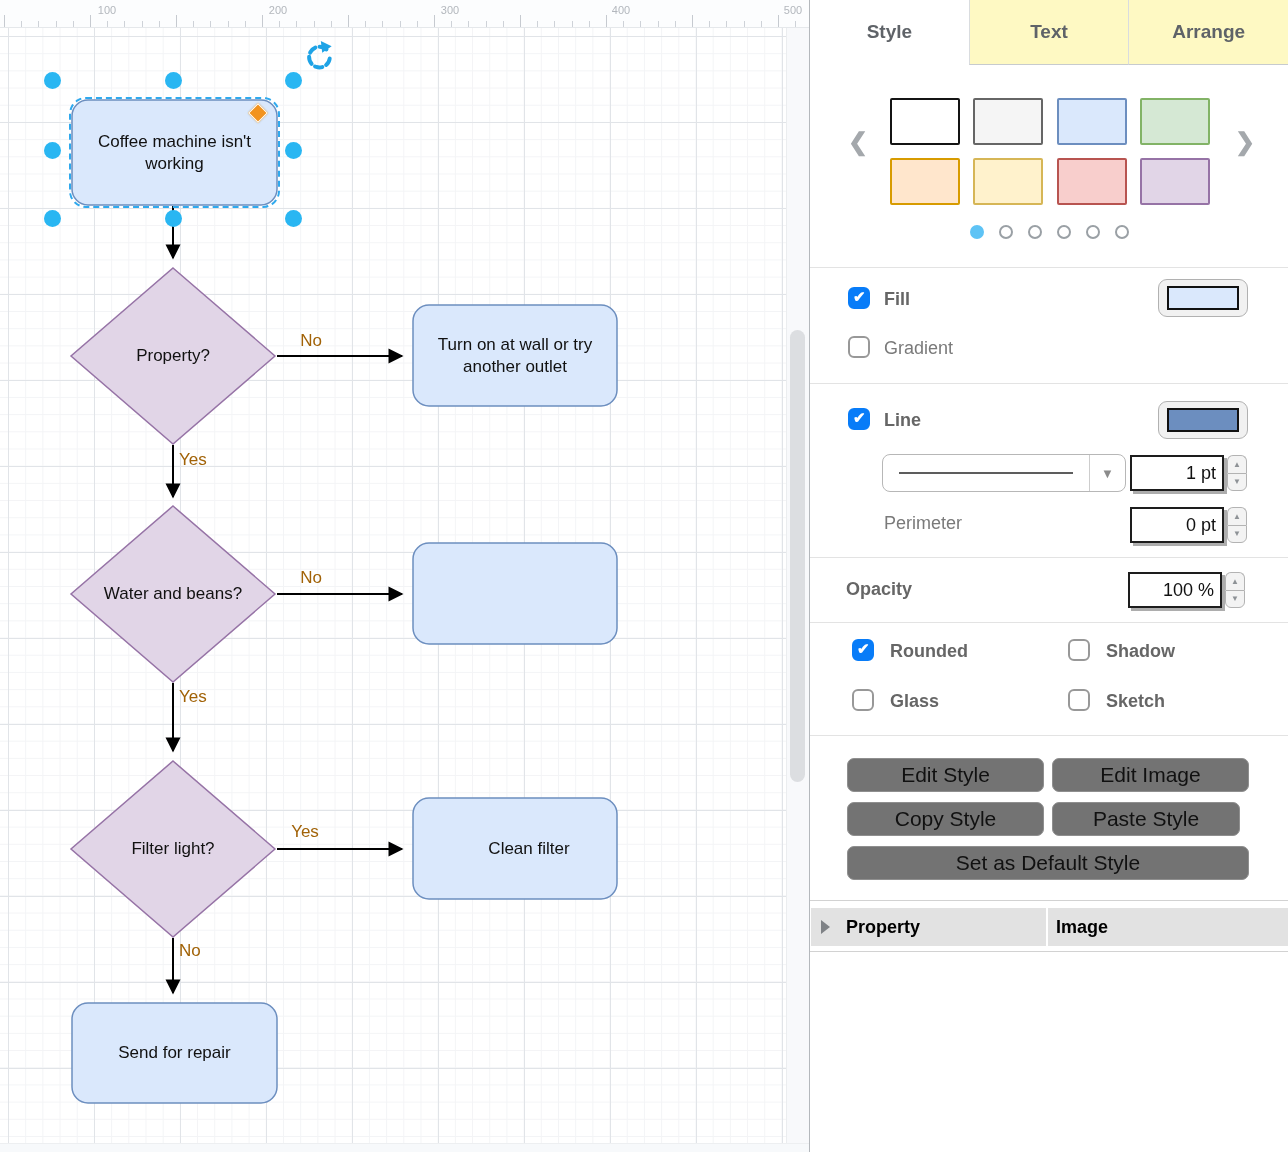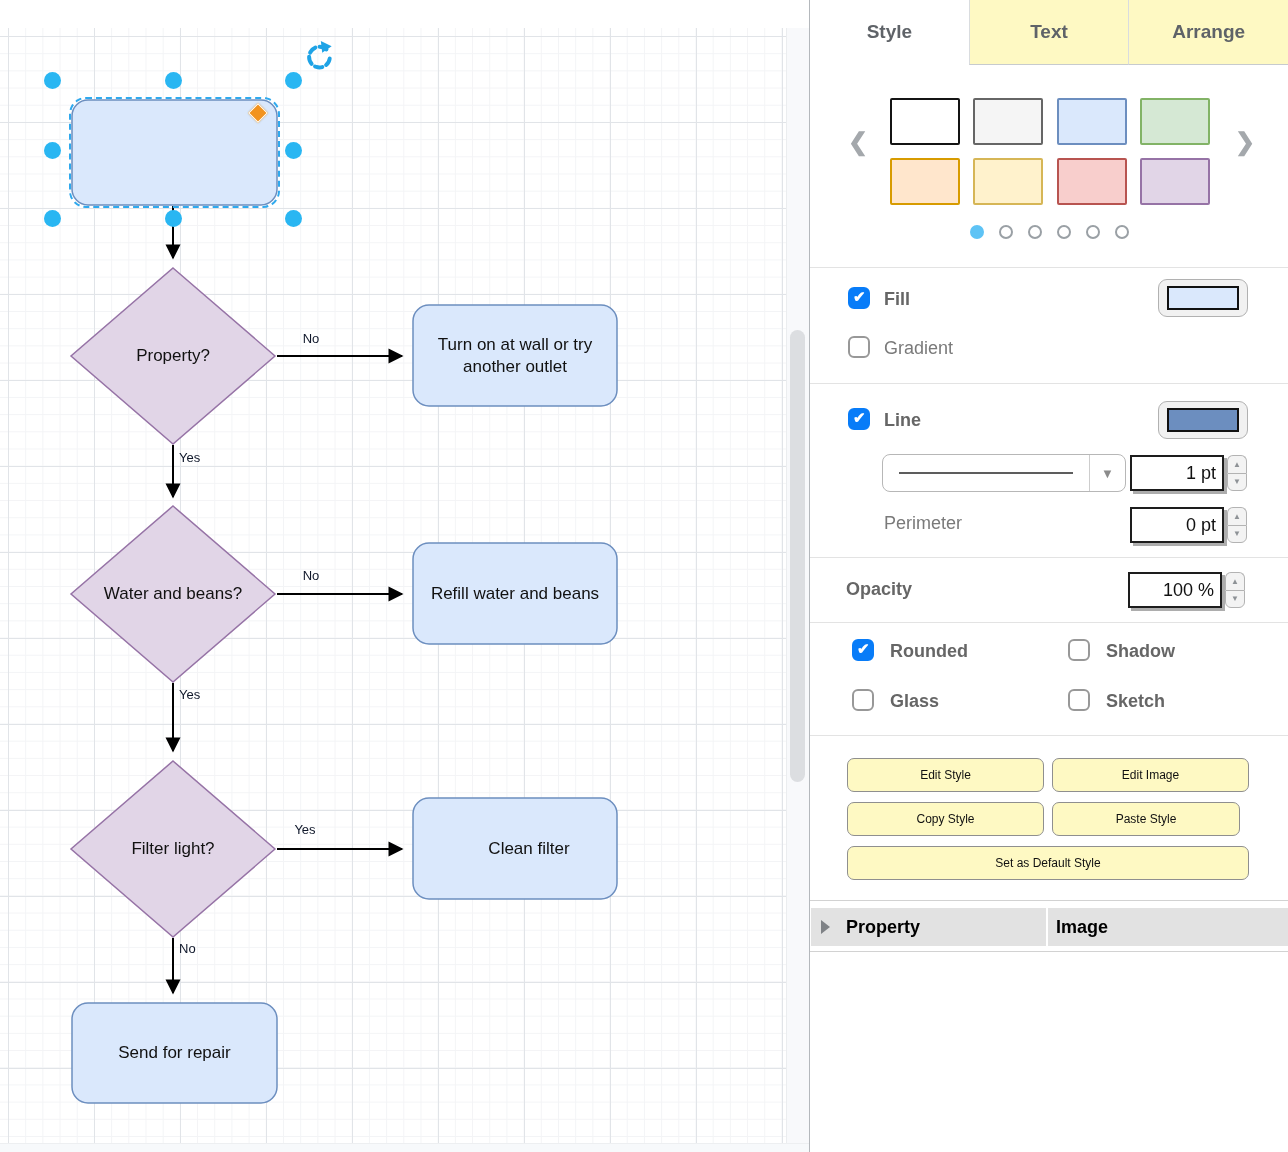--- a/index.html
+++ b/index.html
@@ -29,21 +29,21 @@
     background-size:86px 86px, 86px 86px, 17.2px 17.2px, 17.2px 17.2px;
     background-position:8px 8px;
   }
   .bottom-strip { position:absolute; left:0; top:1143px; width:809px; height:9px; background:#f7f9fb; border-top:1px solid #edeff1; }
   .vtrack { position:absolute; left:786px; top:28px; width:23px; height:1115px; background:#f8f9fb; border-left:1px solid #ebedef; }
   .vthumb { position:absolute; left:790px; top:330px; width:15px; height:452px; background:#dcdee1; border-radius:8px; }
 
   .flow-svg { position:absolute; left:0; top:0; width:809px; height:1152px; pointer-events:none; }
   .node-label { position:absolute; display:flex; align-items:center; justify-content:center;
     text-align:center; font-size:17px; color:#111; line-height:1.28; padding:0 12px; }
-  .edge-label { position:absolute; font-size:13px; color:#0f172a; }
+  .edge-label { position:absolute; font-size:17px; color:#a16207; }
   .edge-label.centered { text-align:center; }
 
   
   .sel-rect { position:absolute; left:69px; top:97px; width:211px; height:111px;
     border:2px dashed #2fa9ee; border-radius:17px; }
   .handle { position:absolute; width:17px; height:17px; border-radius:50%; background:#29b6f2; }
   .odiamond { position:absolute; left:251px; top:106px; width:14px; height:14px; background:#f2931e;
     border:1px solid #fff; transform:rotate(45deg); box-shadow:0 0 2px rgba(120,90,0,.45); }
   .rot { position:absolute; left:302px; top:41px; width:32px; height:32px; }
 
@@ -83,37 +83,44 @@
 
   .numfield { position:absolute; width:94px; height:36px; background:#fff; border:2px solid #1d1d1d;
     box-shadow:3px 3px 0 #adadad; font-size:18px; color:#111;
     display:flex; align-items:center; justify-content:flex-end; padding-right:6px; }
   .stepper { position:absolute; width:20px; height:36px; display:flex; flex-direction:column; }
   .step { flex:1; background:#f3f3f3; border:1px solid #b3b3b3; display:flex; align-items:center;
     justify-content:center; font-size:8px; color:#8e9296; }
   .step.up { border-radius:6px 6px 0 0; border-bottom:none; }
   .step.down { border-radius:0 0 6px 6px; }
 
-  .btn { position:absolute; height:34px; background:#fef9c3; border:1px solid #8f8f8f; border-radius:7px;
-    font-size:12px; color:#111; display:flex; align-items:center; justify-content:center;text-align:center; }
+  .btn { position:absolute; height:34px; background:#737373; border:1px solid #8f8f8f; border-radius:7px;
+    font-size:21px; color:#111; display:flex; align-items:center; justify-content:center;text-align:center; }
 
   .prop-cell { position:absolute; top:908px; height:38px; background:#e2e2e2; display:flex; align-items:center;
     font-size:18px; font-weight:bold; color:#000; }
   .prop-tri { position:absolute; left:11px; top:920px; width:0; height:0;
     border-left:9px solid #7f8286; border-top:7px solid transparent; border-bottom:7px solid transparent; }
   .hline { position:absolute; left:0; width:478px; border-top:1px solid #d2d2d2; }
 </style>
 </head>
 <body>
 
 <div class="app">
 
   <div class="canvas">
     <div class="grid"></div>
 
+    <div class="ruler">
+      <span class="ruler-label" style="left:107px">100</span>
+      <span class="ruler-label" style="left:278px">200</span>
+      <span class="ruler-label" style="left:450px">300</span>
+      <span class="ruler-label" style="left:621px">400</span>
+      <span class="ruler-label" style="left:793px">500</span>
+    </div>
 
     <svg class="flow-svg" viewBox="0 0 809 1152">
       <defs>
         <marker id="arr" viewBox="0 0 12 12" refX="10" refY="6" markerWidth="9" markerHeight="9" orient="auto">
           <path d="M1 1 L11 6 L1 11 z" fill="#000"></path>
         </marker>
       </defs>
       <g stroke="#000" stroke-width="2">
         <line x1="173" y1="206" x2="173" y2="258" marker-end="url(#arr)"></line>
         <line x1="277" y1="356" x2="402" y2="356" marker-end="url(#arr)"></line>
@@ -126,24 +133,24 @@
       <rect x="72" y="100" width="205" height="105" rx="16" stroke-width="1.5" fill="#dae8fc" stroke="#6c8ebf"></rect>
       <polygon points="173,268 275,356 173,444 71,356" stroke-width="1.5" fill="#e1d5e7" stroke="#9673a6"></polygon>
       <rect x="413" y="305" width="204" height="101" rx="16" stroke-width="1.5" fill="#dae8fc" stroke="#6c8ebf"></rect>
       <polygon points="173,506 275,594 173,682 71,594" stroke-width="1.5" fill="#e1d5e7" stroke="#9673a6"></polygon>
       <rect x="413" y="543" width="204" height="101" rx="16" stroke-width="1.5" fill="#dae8fc" stroke="#6c8ebf"></rect>
       <polygon points="173,761 275,849 173,937 71,849" stroke-width="1.5" fill="#e1d5e7" stroke="#9673a6"></polygon>
       <rect x="413" y="798" width="204" height="101" rx="16" stroke-width="1.5" fill="#dae8fc" stroke="#6c8ebf"></rect>
       <rect x="72" y="1003" width="205" height="100" rx="16" stroke-width="1.5" fill="#dae8fc" stroke="#6c8ebf"></rect>
     </svg>
 
+    <div class="node-label" style="left:72px;top:100px;width:205px;height:105px">Coffee machine isn't working</div>
     <div class="node-label" style="left:83px;top:306px;width:180px;height:100px">Property?</div>
     <div class="node-label" style="left:413px;top:305px;width:204px;height:101px">Turn on at wall or try another outlet</div>
     <div class="node-label" style="left:75px;top:544px;width:196px;height:100px">Water and beans?</div>
-    <div class="node-label" style="left:413px;top:543px;width:204px;height:101px">Refill water and beans</div>
     <div class="node-label" style="left:83px;top:799px;width:180px;height:100px">Filter light?</div>
     <div class="node-label" style="left:413px;top:798px;width:232px;height:101px">Clean filter</div>
     <div class="node-label" style="left:72px;top:1003px;width:205px;height:100px">Send for repair</div>
 
     <div class="edge-label centered" style="left:288px;top:331px;width:46px">No</div>
     <div class="edge-label" style="left:179px;top:450px">Yes</div>
     <div class="edge-label centered" style="left:288px;top:568px;width:46px">No</div>
     <div class="edge-label" style="left:179px;top:687px">Yes</div>
     <div class="edge-label centered" style="left:282px;top:822px;width:46px">Yes</div>
     <div class="edge-label" style="left:179px;top:941px">No</div>

